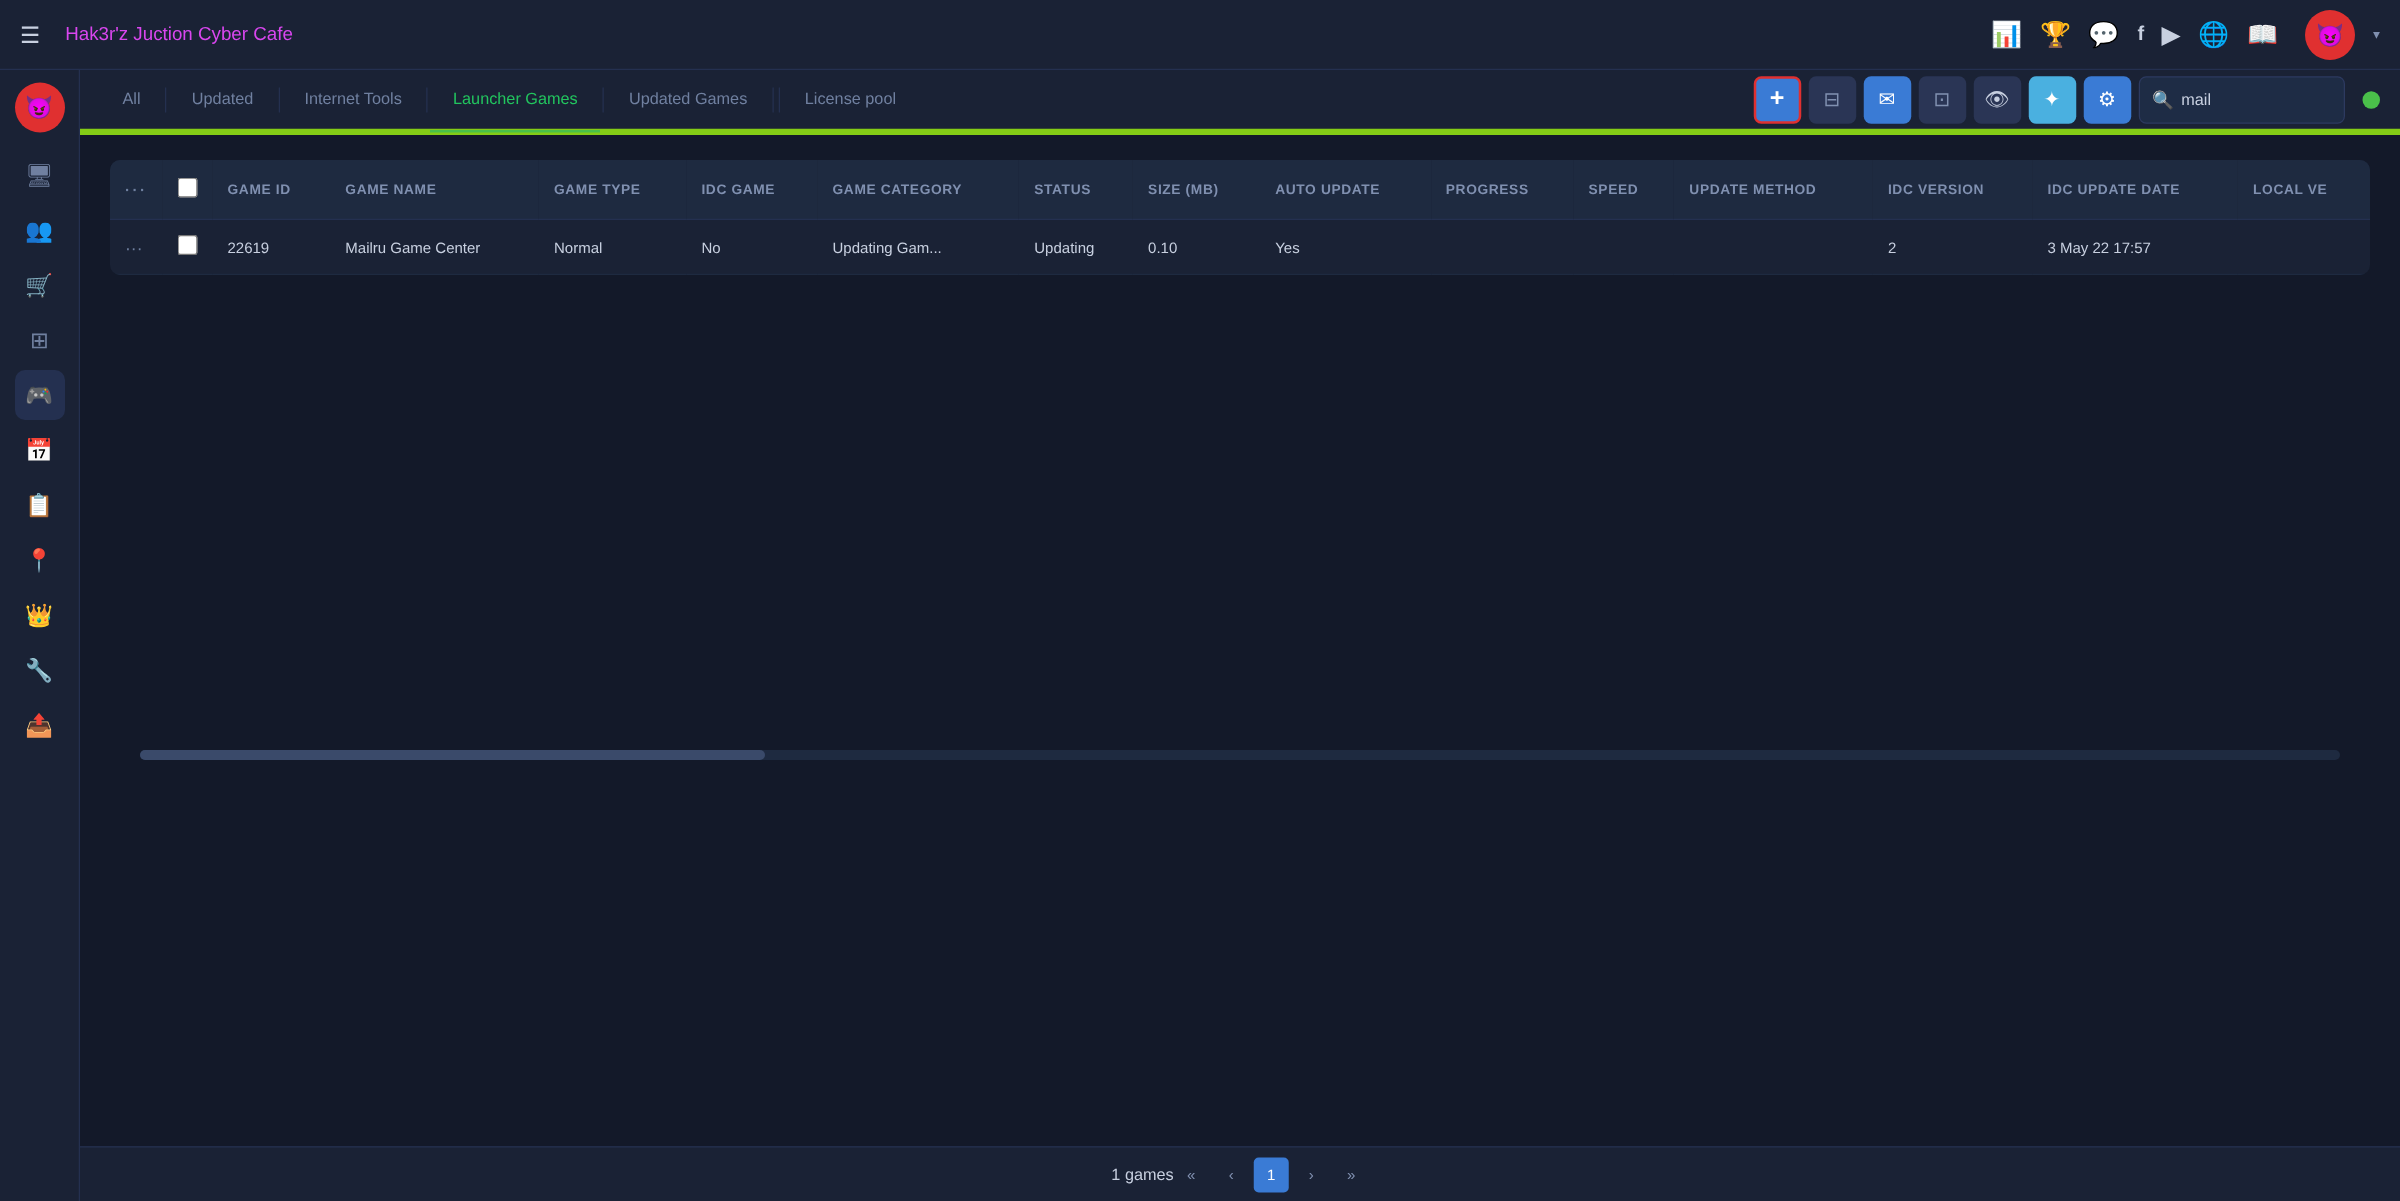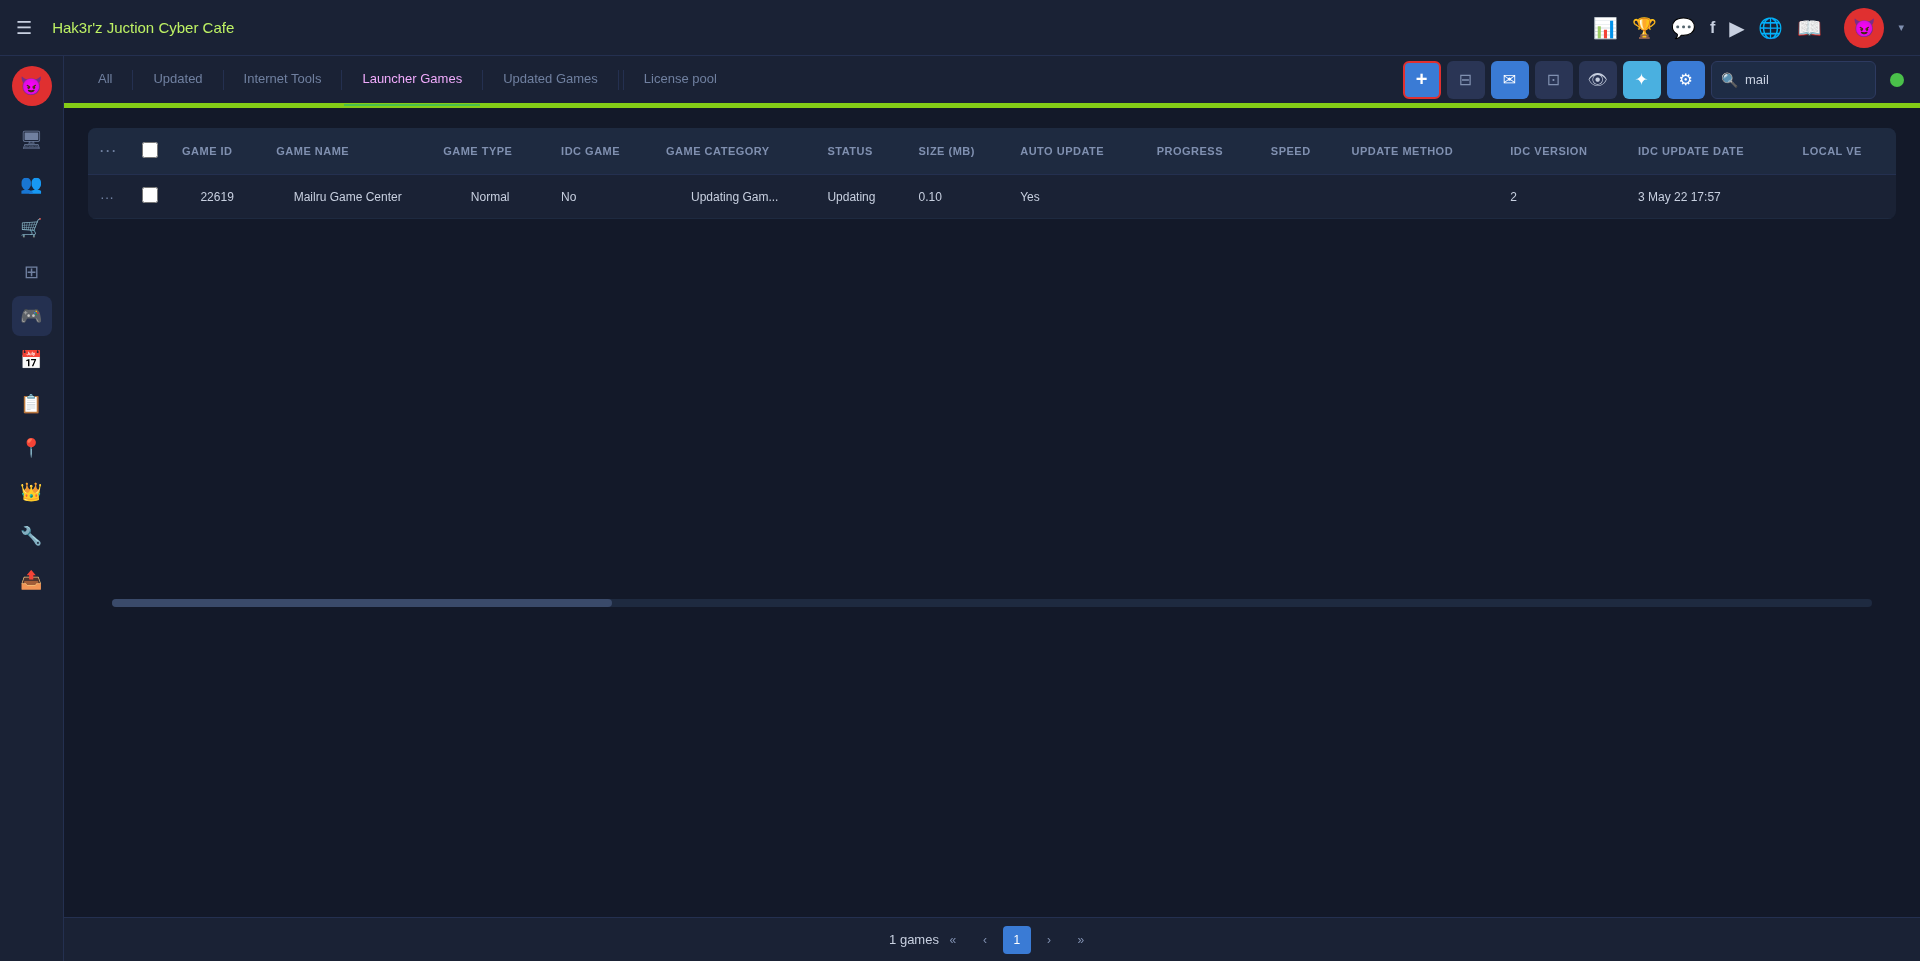--- a/index.html
+++ b/index.html
@@ -28,21 +28,21 @@
       z-index: 100;
     }
     .hamburger-icon {
       font-size: 18px;
       cursor: pointer;
       color: #c8d0e0;
       margin-right: 20px;
     }
     .app-title {
       font-size: 15px;
-      color: #bef264;
+      color: #d946ef;
       font-weight: 500;
       flex: 1;
     }
     .header-icons {
       display: flex;
       align-items: center;
       gap: 14px;
     }
     .header-icon {
       font-size: 20px;
@@ -130,21 +130,21 @@
       padding: 0 18px;
       height: 52px;
       display: flex;
       align-items: center;
       cursor: pointer;
       color: #7080a0;
       font-size: 13px;
       border-bottom: 2px solid transparent;
       white-space: nowrap;
     }
-    .tab-item.active { color: #f0abfc; border-bottom-color: #4ac04a; }
+    .tab-item.active { color: #22c55e; border-bottom-color: #4ac04a; }
 
     .tab-separator {
       width: 1px;
       height: 20px;
       background: #243050;
       margin: 0 2px;
     }
 
     .toolbar-area {
       margin-left: auto;
@@ -248,21 +248,21 @@
     .data-table th.dots-col { width: 40px; }
     .data-table tbody tr {
       border-bottom: 1px solid #1e2a40;
     }
     .data-table td {
       padding: 12px 12px;
       font-size: 12px;
       color: #c8d0e0;
       white-space: nowrap;
     }
-    .td-link { color: #4a9eff; cursor: pointer; text-align: center; }
+    .td-link { color: #4a9eff; cursor: pointer; }
     .td-green { color: #4ac04a; }
     .td-updated { color: #4a9eff; }
 
     .row-dots {
       color: #7080a0;
       cursor: pointer;
       font-size: 14px;
     }
     .row-checkbox {
       width: 16px;

